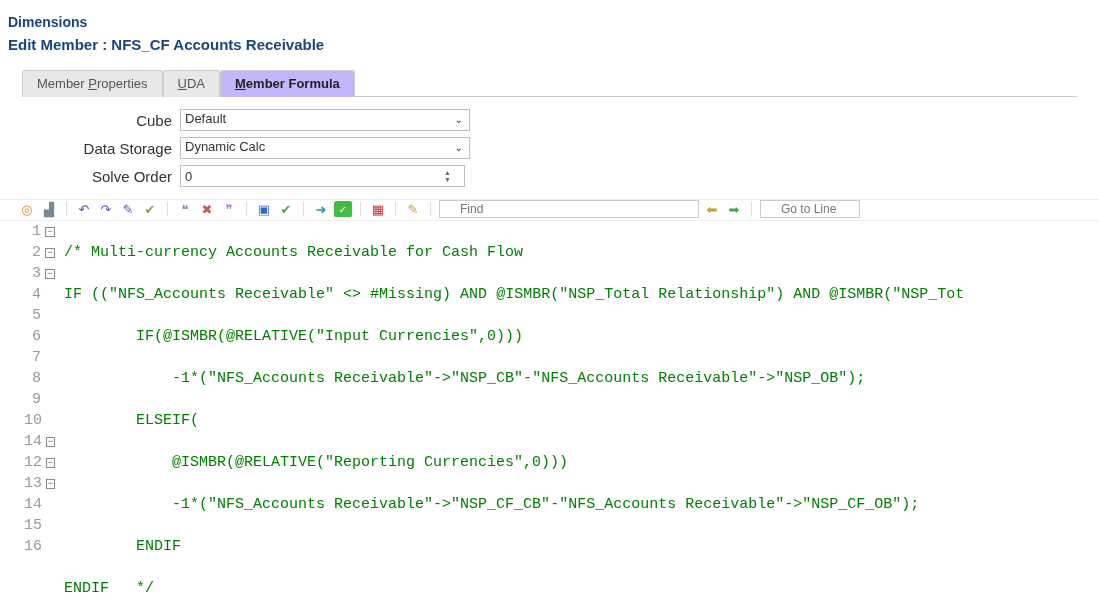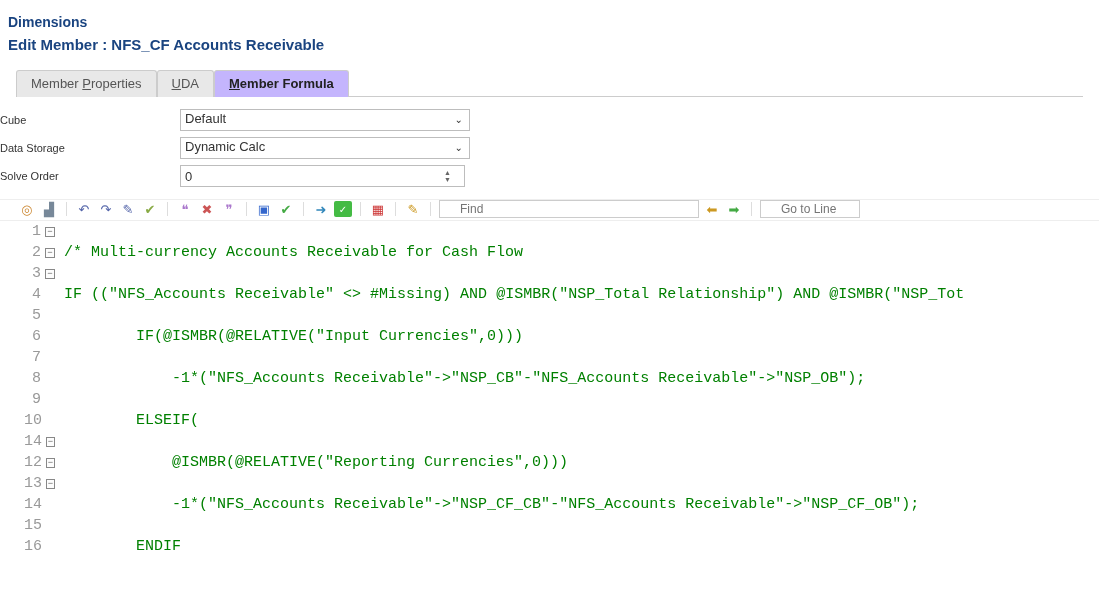--- a/index.html
+++ b/index.html
@@ -1,26 +1,26 @@
 <!DOCTYPE html>
 <html><head>
 <meta charset="utf-8">
 <style>
 * { box-sizing: border-box; }
 body { margin: 0; font-family: Tahoma, Arial, sans-serif; font-size: 13px; color: #333; background: #fff; width: 1099px; }
 .header-section { padding: 14px 8px 8px 8px; }
 .breadcrumb { font-size: 14px; font-weight: bold; color: #1a4480; margin-bottom: 6px; }
 .page-title { font-size: 15px; font-weight: bold; color: #1a4480; margin-bottom: 8px; }
-.tabs { display: flex; border-bottom: 1px solid #ccc; margin: 0 16px; }
+.tabs { display: flex; border-bottom: 1px solid #ccc; margin: 0 22px; }
 .tab { padding: 5px 14px 6px 14px; font-size: 13px; color: #555; cursor: pointer; border: 1px solid transparent; border-bottom: none; background: #e8e8e8; margin-right: 0px; border-radius: 3px 3px 0 0; border-color:#ccc; position: relative; top:1px; }
 .tab.active { background: #c4b5fd; border-color: #ccc; font-weight: bold; color: #222; }
 .tab .ul { text-decoration: underline; }
 .form-area { padding: 12px 0 6px 0; }
 .form-row { display: flex; align-items: center; margin-bottom: 6px; }
-.form-label { width: 180px; text-align: left; padding-right: 8px; color: #333; font-size: 11px; }
+.form-label { width: 180px; text-align: right; padding-right: 8px; color: #333; font-size: 15px; }
 .form-select { width: 290px; height: 22px; font-size: 13px; padding: 1px 4px; border: 1px solid #bdbdbd; background: #fff; position: relative; }
 .form-select .caret { position: absolute; right: 6px; top: 4px; font-size: 10px; color: #333; }
 .form-spinner { width: 285px; height: 22px; font-size: 13px; padding: 1px 4px; border: 1px solid #bdbdbd; background: #fff; display: flex; align-items: center; justify-content: space-between; }
 .form-spinner .spin { width: 14px; display: flex; flex-direction: column; font-size: 7px; line-height: 7px; color: #666; margin-right:2px; }
 .toolbar { display: flex; align-items: center; padding: 0px 8px 2px 18px; gap: 4px; height: 22px; overflow:hidden; border-top:1px solid #eee; border-bottom:1px solid #eee;}
 .tb-icon { width: 18px; height: 16px; display: inline-flex; align-items: center; justify-content: center; font-size: 13px; cursor: pointer; color:#4a6; }
 .tb-sep { width: 1px; height: 14px; background: #ddd; margin: 0 4px; }
 .tb-input { height: 18px; width: 260px; font-size: 12px; color: #999; border: 1px solid #ccc; padding: 0 20px; }
 .tb-input.small { width: 100px; }
 .editor { display: flex; font-family: Consolas, 'Courier New', monospace; font-size: 15px; line-height: 21px; margin: 0 8px 0 18px; overflow:hidden;}
@@ -165,20 +165,21 @@
   </div>
   <div class="code">
 <div class="line"><span class="c-cmt">/* Multi-currency Accounts Receivable for Cash Flow</span></div>
 <div class="line"><span class="c-cmt"><span>IF</span><span> ((</span><span>"NFS_Accounts Receivable"</span><span> &lt;&gt; #Missing) </span><span>AND</span><span> @ISMBR(</span><span>"NSP_Total Relationship"</span><span>) </span><span>AND</span><span> @ISMBR(</span><span>"NSP_Tot</span></span></div>
 <div class="line"><span class="c-cmt"><span>        IF</span><span>(@ISMBR(@RELATIVE(</span><span>"Input Currencies"</span><span>,0)))</span></span></div>
 <div class="line"><span class="c-cmt"><span>            -1*(</span><span>"NFS_Accounts Receivable"</span><span>-&gt;</span><span>"NSP_CB"</span><span>-</span><span>"NFS_Accounts Receivable"</span><span>-&gt;</span><span>"NSP_OB"</span><span>);</span></span></div>
 <div class="line"><span class="c-cmt"><span>        ELSEIF</span><span>(</span></span></div>
 <div class="line"><span class="c-cmt"><span>            @ISMBR(@RELATIVE(</span><span>"Reporting Currencies"</span><span>,0)))</span></span></div>
 <div class="line"><span class="c-cmt"><span>            -1*(</span><span>"NFS_Accounts Receivable"</span><span>-&gt;</span><span>"NSP_CF_CB"</span><span>-</span><span>"NFS_Accounts Receivable"</span><span>-&gt;</span><span>"NSP_CF_OB"</span><span>);</span></span></div>
 <div class="line"><span class="c-cmt">        ENDIF</span></div>
+<div class="line"><span class="c-cmt"><span>ENDIF</span><span>   */</span></span></div>
 <div class="line"></div>
 
 
 
 
 
 
   </div>
 </div>
 

